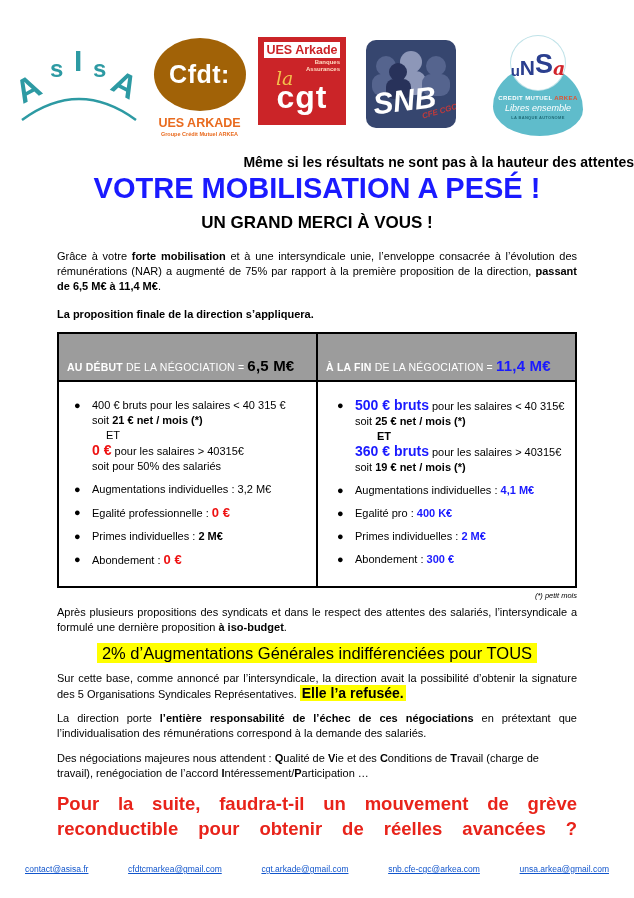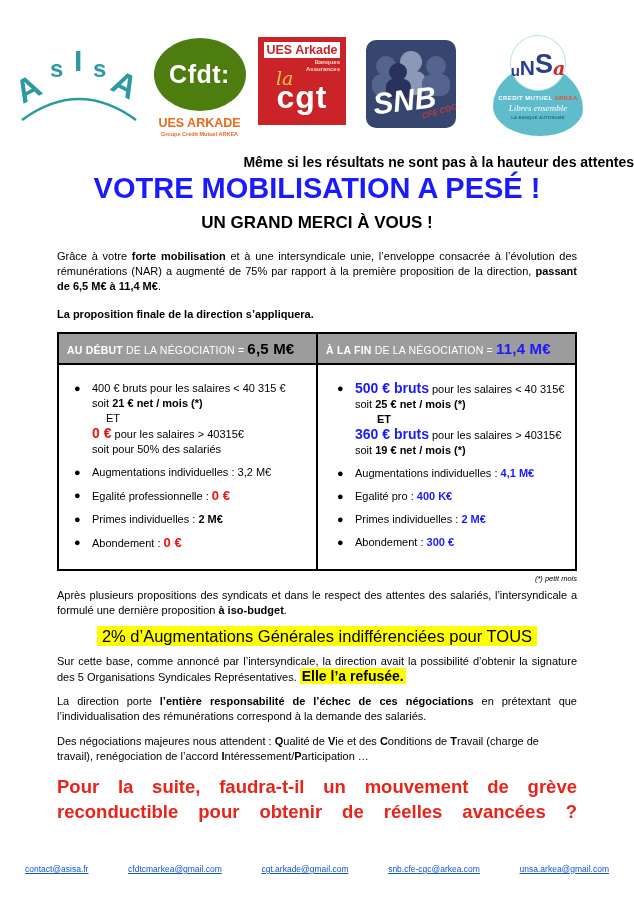--- a/index.html
+++ b/index.html
@@ -19,21 +19,21 @@
   .asisa .s1{left:36px;top:13px;font-size:24px;}
   .asisa .i1{left:60px;top:2px;font-size:30px;}
   .asisa .s2{left:79px;top:13px;font-size:24px;}
   .asisa .a2{left:99px;top:24px;font-size:33px;transform:rotate(27deg);}
   .asisa svg{position:absolute;left:0;top:0;}
   .asisa .txt{position:absolute;top:53px;left:8px;right:2px;text-align:center;line-height:1.12;}
   .asisa .t1,.asisa .t3{font-size:10.5px;}
   .asisa .t2{font-size:11.5px;font-weight:bold;}
   
   .cfdt{left:151px;top:38px;width:97px;text-align:center;}
-  .cfdt .disc{width:92px;height:73px;margin:0 auto;background:#4d7c0f;border-radius:50%;
+  .cfdt .disc{width:92px;height:73px;margin:0 auto;background:#a16207;border-radius:50%;
     display:flex;align-items:center;justify-content:center;}
   .cfdt .disc span{color:#fff;font-size:25px;font-weight:bold;letter-spacing:0.5px;}
   .cfdt .nm{color:#e96b1f;font-weight:bold;font-size:12.5px;margin-top:5px;}
   .cfdt .sb{color:#e96b1f;font-size:5.5px;font-weight:bold;margin-top:1px;}
   
   .cgt{left:258px;top:37px;width:88px;height:88px;background:#cb2428;padding:5px 6px;box-sizing:border-box;}
   .cgt .top{background:#fff;color:#cb2428;font-weight:bold;font-size:12.5px;text-align:center;padding:1px 0;}
   .cgt .sub{color:#ffd9c0;font-size:6px;font-weight:bold;text-align:right;line-height:1.15;margin-top:1px;}
   .cgt .la{color:#f3c14b;font-size:19px;font-style:italic;font-family:"DejaVu Serif",serif;
     line-height:0.9;margin:-3px 0 0 12px;}
@@ -49,21 +49,21 @@
     border-radius:50%;box-shadow:0 0 0 1px #bfe2e8;display:flex;align-items:flex-end;justify-content:center;padding-bottom:12px;box-sizing:border-box;}
   .unsa .circ span{font-weight:bold;color:#2b3f8f;line-height:1;}
   .unsa .lu{font-size:15px;}
   .unsa .ln{font-size:21px;}
   .unsa .ls{font-size:27px;}
   .unsa .la2{font-size:19px;color:#d2232a !important;font-style:italic;font-family:"DejaVu Serif",serif;}
   .unsa .l1{position:absolute;top:59px;left:0;width:100%;text-align:center;font-size:6px;
     color:#fff;font-weight:bold;letter-spacing:0.4px;}
   .unsa .l1 .ark{color:#e4502e;}
   .unsa .scr{position:absolute;top:67px;left:0;width:100%;text-align:center;font-size:9px;
-    color:#fff;font-style:italic;font-family:Liberation Serif, serif;}
+    color:#fff;font-style:italic;font-family:Liberation Sans, sans-serif;}
   .unsa .tin{position:absolute;top:79px;left:0;width:100%;text-align:center;font-size:4px;
     color:#1f6b78;font-weight:bold;letter-spacing:0.3px;}
   
   .kicker{margin:4px 0 0;text-align:right;font-size:14px;font-weight:bold;}
   .title{margin:2px 0 0;text-align:center;font-size:29px;font-weight:bold;color:#1a1aff;}
   .subtitle{margin:8px 0 0;text-align:center;font-size:17px;font-weight:bold;}
   
   .content{margin:0 57px;}
   .para{font-size:11px;line-height:15px;text-align:justify;margin:0;}
   .p1{margin-top:16px;}
@@ -72,21 +72,21 @@
   .p4{margin-top:5px;}
   .p5{margin-top:8px;}
   .p6{margin-top:9px;}
   .p7{margin-top:10px;text-align:left;}
   
   .ctable{margin-top:10px;border:2px solid #000;}
   .trow{display:flex;}
   .thead{border-bottom:2px solid #000;}
   .cell-l{width:259px;box-sizing:border-box;border-right:2px solid #000;flex:none;}
   .cell-r{flex:1;box-sizing:border-box;}
-  .th{background:#9c9c9c;font-size:10.5px;font-weight:normal;padding:6px 6px 6px 8px;letter-spacing:0.2px;}
+  .th{background:#9c9c9c;font-size:10.5px;font-weight:normal;padding:23px 6px 6px 8px;letter-spacing:0.2px;}
   .td{padding:16px 6px 10px 12px;min-height:172px;font-size:11px;line-height:15px;}
   .bi{display:flex;margin-bottom:8px;}
   .bi .dot{flex:none;width:18px;text-align:left;padding-left:3px;font-size:11px;}
   .bi .bc{flex:1;padding-right:2px;}
   .cell-r .bi{padding-left:4px;}
   .footnote{font-size:7.5px;font-style:italic;text-align:right;margin-top:3px;color:#000;}
   
   .banner{text-align:center;margin:9px 0 0;}
   .banner span{background:#ffff00;font-weight:normal;font-size:16.5px;padding:1px 5px;}
   .closing{margin-top:10px;color:#e8231a;font-weight:bold;font-size:18.5px;line-height:25px;

